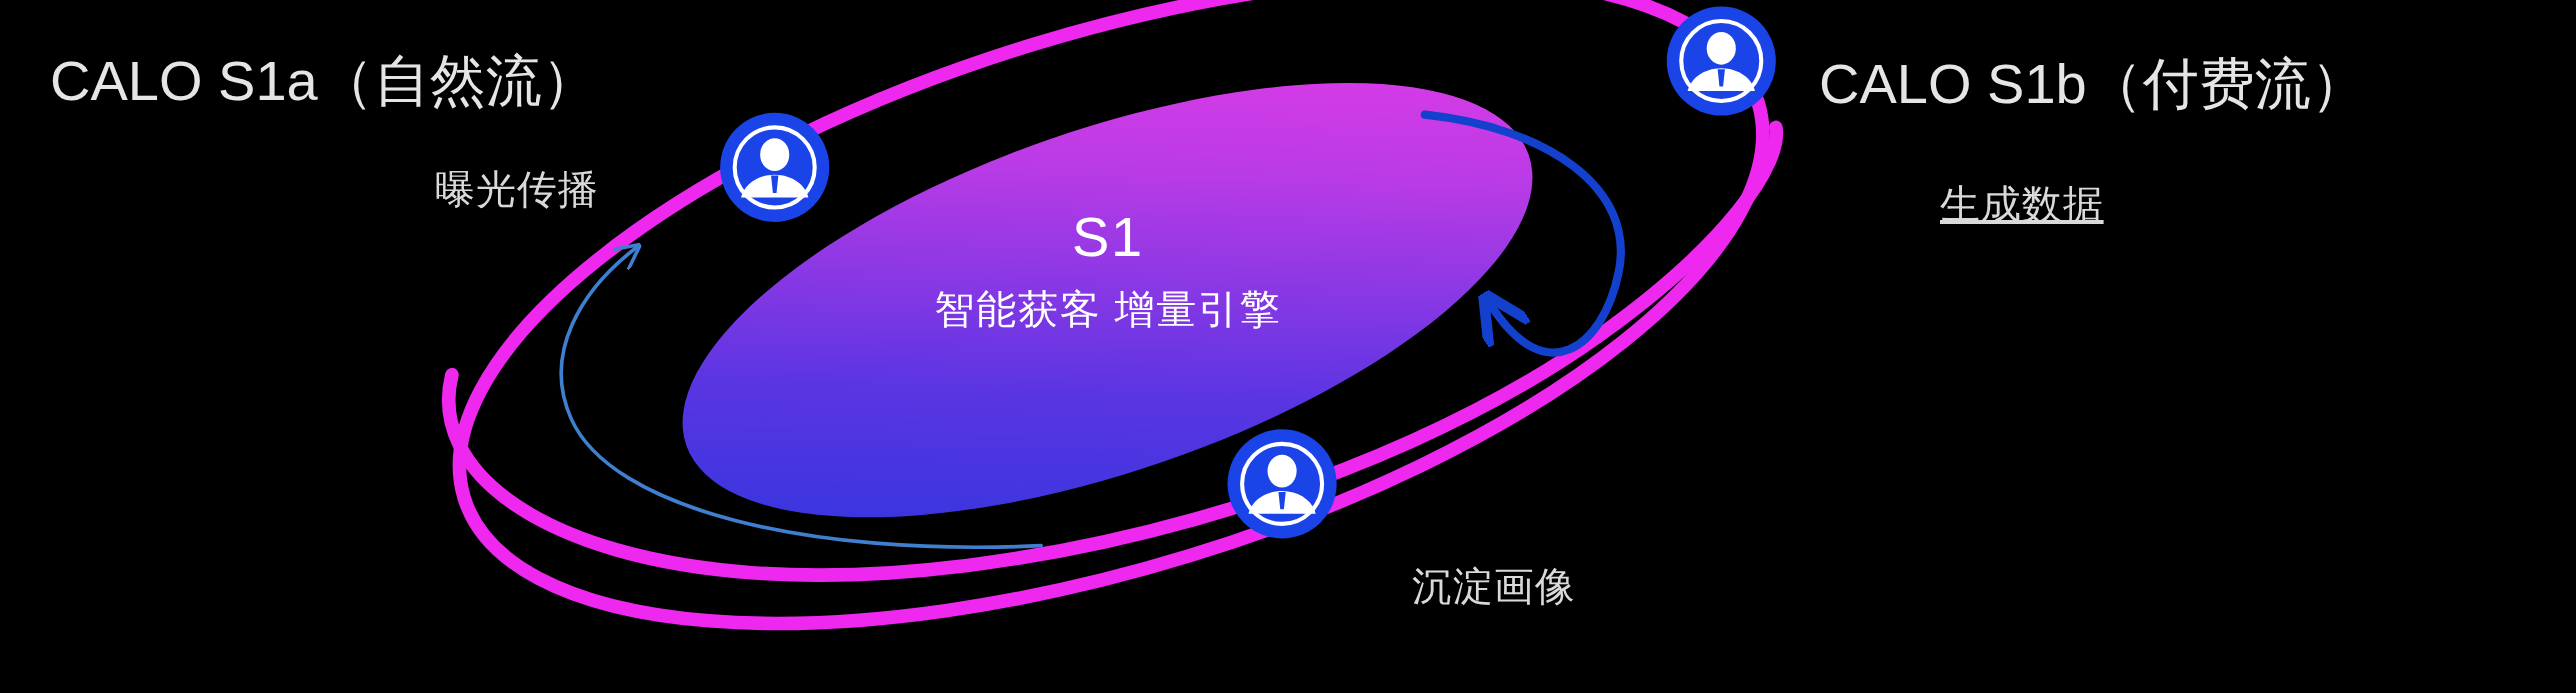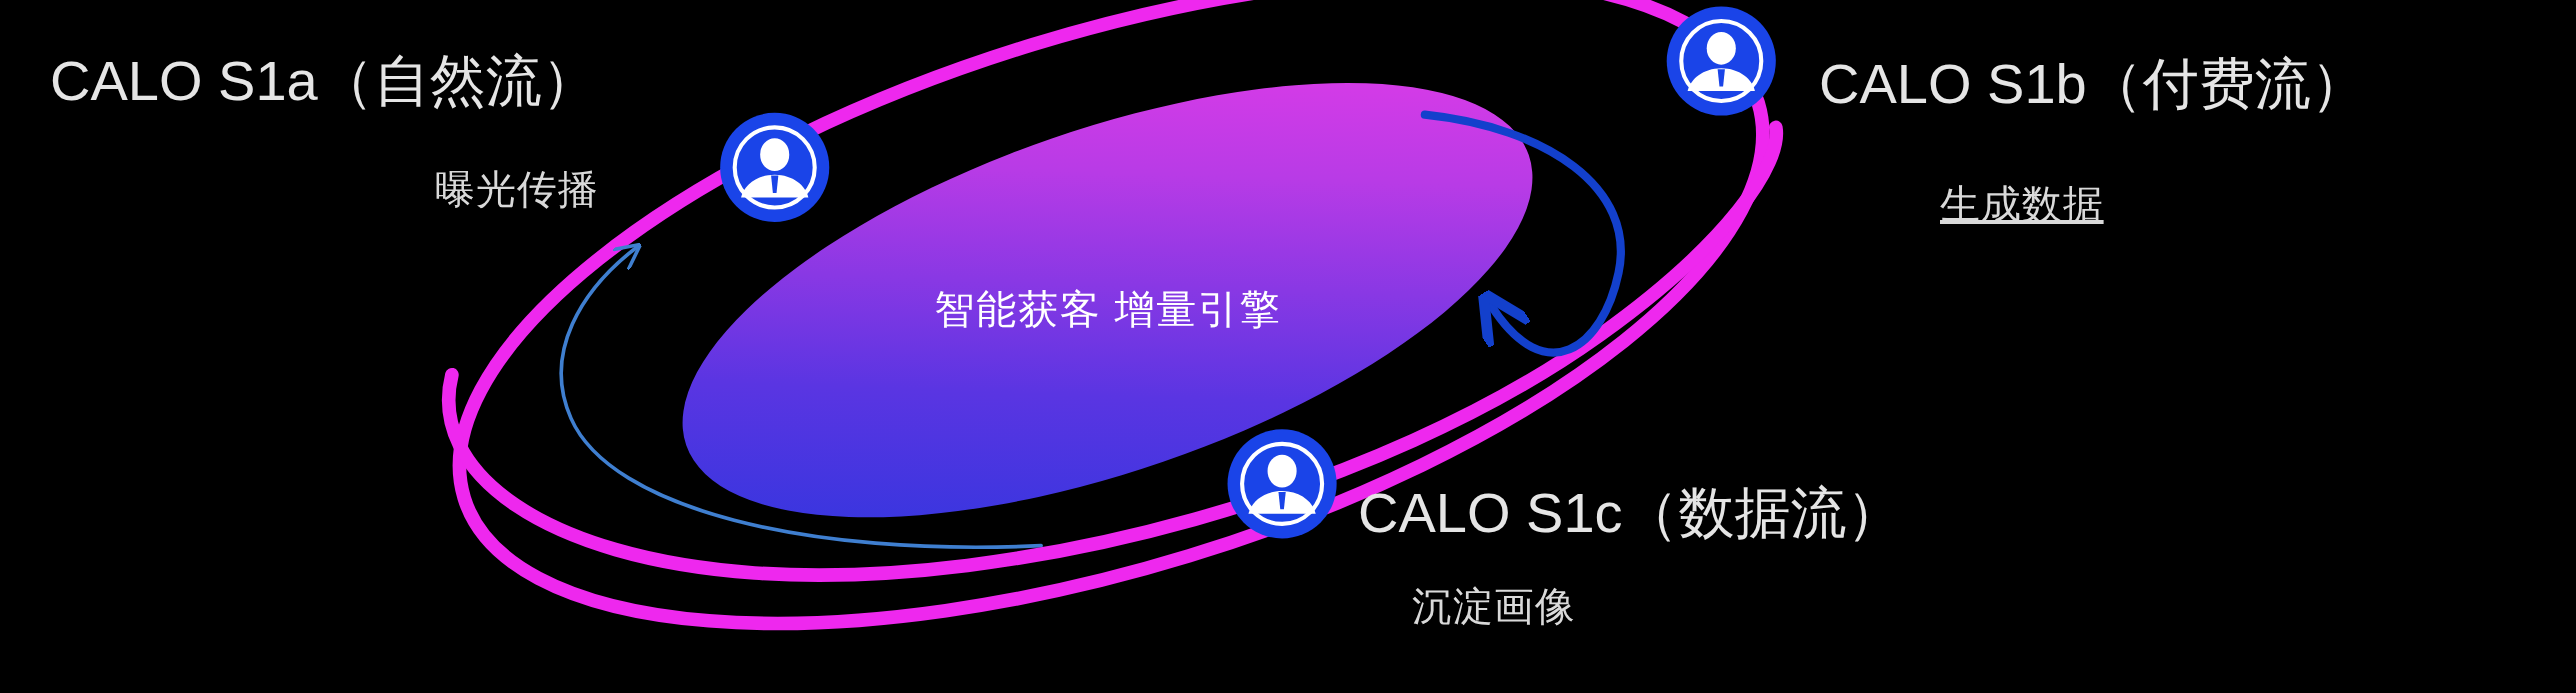--- a/index.html
+++ b/index.html
@@ -120,25 +120,25 @@
         <ellipse cx="1410" cy="518" rx="16" ry="18"></ellipse>
         <path d="M 1410,540
                  C 1430,540 1444,552 1447,565
                  L 1373,565
                  C 1376,552 1390,540 1410,540 Z"></path>
         <path d="M 1406,541 L 1414,541 L 1412,560 L 1408,560 Z" fill="#1A44E8"></path>
       </g>
     </g>
   </svg>
 
+  <div class="core-txt core-main" style="left:1017px; top:209px; width:182px;">S1</div>
   <div class="core-txt core-sub" style="left:817px; top:289px; width:582px;">智能获客  增量引擎</div>
 
   <div class="lbl lbl-title" style="left:50px; top:53px;">CALO S1a（自然流）</div>
   <div class="lbl lbl-sub" style="left:435px; top:153px;margin-top:16px;">曝光传播</div>
 
   <div class="lbl lbl-title" style="left:1819px; top:56px;text-align:center;">CALO S1b（付费流）</div>
   <div class="lbl lbl-sub" style="left:1940px; top:184px;text-decoration:underline;">生成数据</div>
 
-  <div class="lbl lbl-title" style="left:1358px; top:485px;">CALO S1c（数据流）</div>
-  <div class="lbl lbl-sub" style="left:1412px; top:586px;">沉淀画像</div>
+  <div class="lbl lbl-sub" style="left:1412px; top:570px;font-family:Liberation Mono, monospace;">沉淀画像</div>
 
 </div>
 
 
 </body></html>

